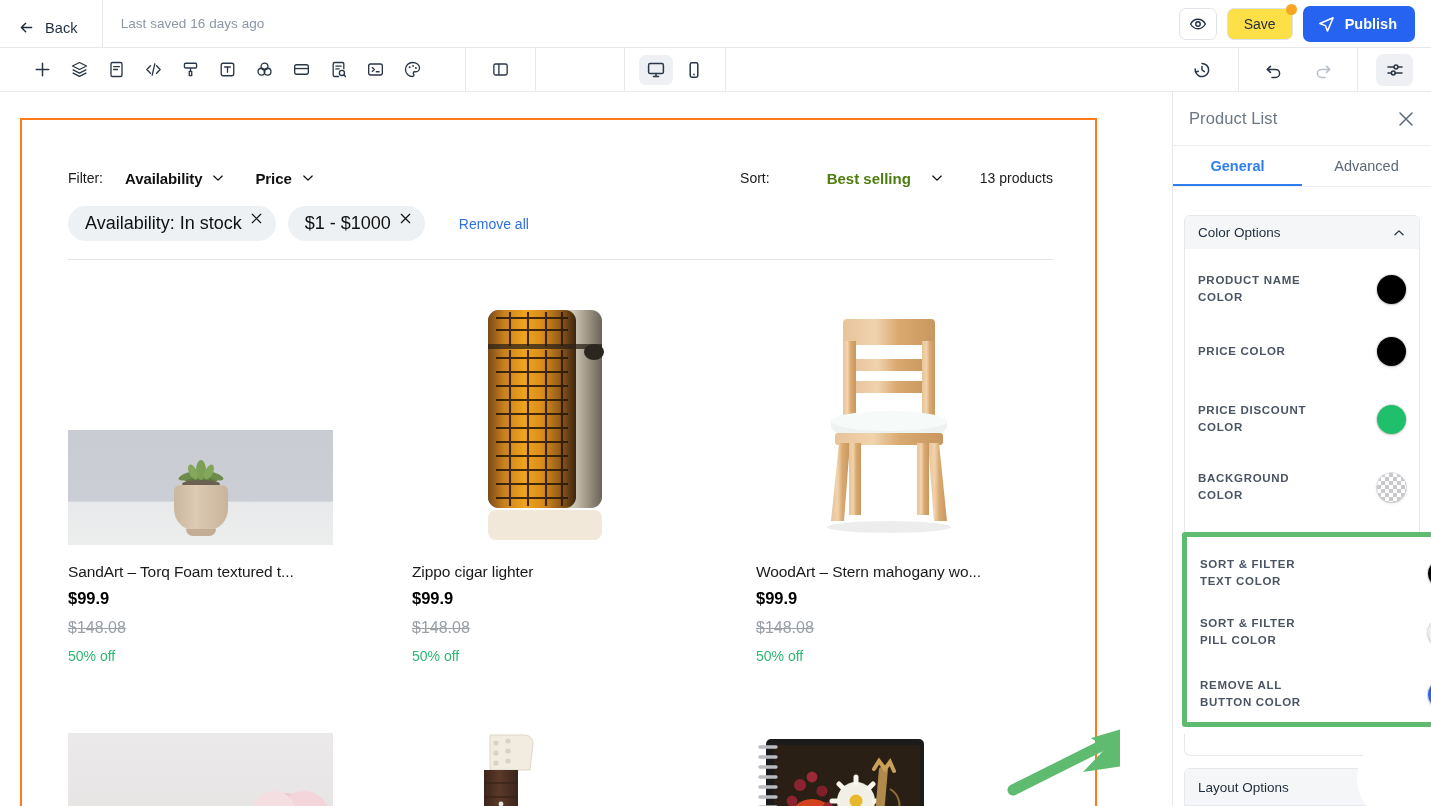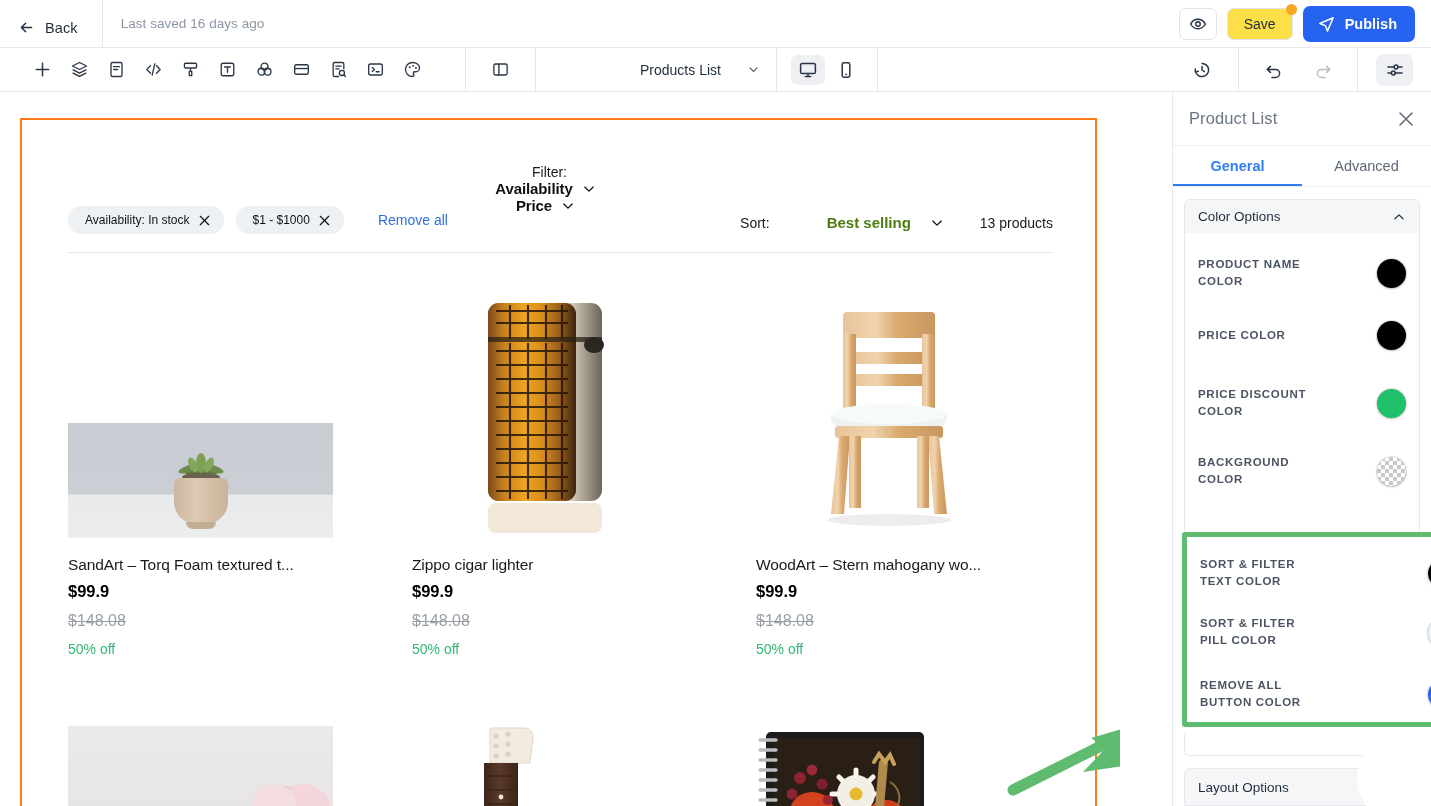--- a/index.html
+++ b/index.html
@@ -76,37 +76,37 @@
     position: absolute; top: 92px; left: 0; width: 1120px; height: 714px;
     background: #ffffff; overflow: hidden;
   }
   .canvas-frame {
     position: absolute; top: 26px; left: 20px; width: 1077px; height: 690px;
     border: 2px solid #ff7a1a; background: #fff; overflow: hidden;
   }
   .section-inner { position: absolute; left: 46px; top: 30px; width: 985px; }
   .filterbar-top {
     display: flex; align-items: center; height: 42px;
-    border-bottom: 0; padding-top: 14px; flex-direction: column;
+    border-bottom: 0; padding-top: 14px;
   }
   .fb-label { font-size: 14px; color: #1a1a1a; margin-right: 22px; }
   .fb-item {
     display: flex; align-items: center; gap: 9px; margin-right: 30px; cursor: pointer;
   }
   .fb-item-label { font-size: 15px; font-weight: 700; color: #111; letter-spacing: -.1px; }
   .fb-right { margin-left: auto; display: flex; align-items: center; }
   .sort-label { font-size: 14px; color: #1a1a1a; margin-right: 16px; }
   .sort-value { font-size: 15px; font-weight: 700; color: #4d7c0f; margin-right: 10px; padding-left: 41px; }
   .prod-count { font-size: 14px; color: #1a1a1a; margin-left: 36px; }
 
   .pillrow { display: flex; align-items: center; padding: 14px 0 18px 0; }
   .pill {
-    display: flex; align-items: center; gap: 9px;
+    display: flex; gap: 9px;
     background: #eef1f4; border-radius: 18px; padding: 7px 14px 7px 17px;
-    font-size: 12px; color: #111; margin-right: 12px; cursor: pointer;
+    font-size: 18px; color: #111; margin-right: 12px; cursor: pointer;
   }
   .pill-x { width: 11px; height: 11px; display: block; }
   .remove-all {
     font-size: 14px; color: #2f6fe4; margin-left: 22px; cursor: pointer;
   }
   .divider-line { height: 1px; background: #e2e4e7; width: 985px; }
 
   
   .grid {
     display: grid; grid-template-columns: repeat(3, 1fr); column-gap: 87px; row-gap: 0;
@@ -166,21 +166,21 @@
   .tabs { display: flex; height: 41px; border-bottom: 1px solid #eceef0; }
   .tab {
     flex: 1; display: flex; align-items: center; justify-content: center;
     font-size: 14.5px; color: #5d6875; cursor: pointer; position: relative;
   }
   .tab.active { color: #2f7ef0; font-weight: 600; }
   .tab.active:after {
     content: ""; position: absolute; bottom: 0; left: 0; right: 0; height: 2.5px; background: #2f7ef0;
   }
   .acc-card {
-    margin: 12px 11px 0 11px; border: 1px solid #e6e8eb; border-radius: 6px; overflow: hidden;
+    margin: 28px 11px 0 11px; border: 1px solid #e6e8eb; border-radius: 6px; overflow: hidden;
   }
   .acc-head {
     height: 33px; background: #f5f6f7; display: flex; align-items: center;
     padding: 0 13px; cursor: pointer;
   }
   .acc-head-label { font-size: 13.5px; color: #1f2c3d; font-weight: 500; }
   .acc-chev { margin-left: auto; }
   .acc-body { background: #fff; }
   .color-row {
     display: flex; align-items: center; padding: 0 13px; min-height: 68px;
@@ -335,26 +335,20 @@
     <div class="tb-sep"></div>
     <div class="tb-icon" style="margin:0 16px">
       <svg width="19" height="19" viewBox="0 0 20 20" fill="none">
         <rect x="3" y="4.2" width="14" height="11.6" rx="1.8" stroke="#2a3646" stroke-width="1.4"></rect>
         <path d="M8.3 4.2v11.6" stroke="#2a3646" stroke-width="1.4"></path>
       </svg>
     </div>
     <div class="tb-sep"></div>
 
     <div style="width:88px"></div>
-    <div class="page-select">
-      <span class="page-select-label">Products List</span>
-      <svg width="13" height="13" viewBox="0 0 16 16" fill="none">
-        <path d="m3.6 6 4.4 4.4L12.4 6" stroke="#4a5463" stroke-width="1.4" stroke-linecap="round" stroke-linejoin="round"></path>
-      </svg>
-    </div>
     <div class="tb-sep"></div>
 
     <div class="device-group">
       <div class="device-btn active">
         <svg width="20" height="20" viewBox="0 0 20 20" fill="none">
           <rect x="2.6" y="3.6" width="14.8" height="10" rx="1.6" stroke="#2a3646" stroke-width="1.5"></rect>
           <path d="M10 13.6v2.8M7.4 16.4h5.2" stroke="#2a3646" stroke-width="1.5" stroke-linecap="round"></path>
         </svg>
       </div>
       <div class="device-btn">

